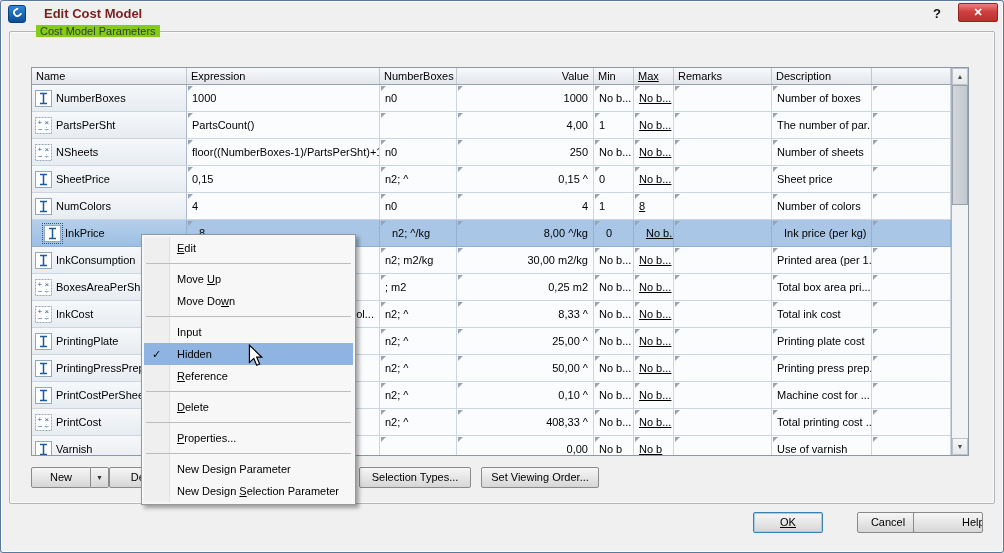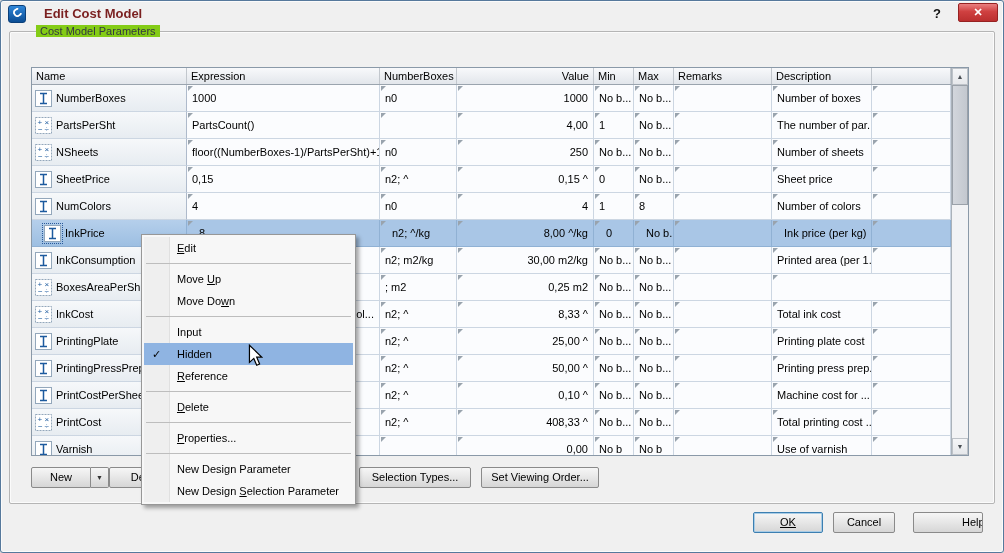--- a/index.html
+++ b/index.html
@@ -36,21 +36,21 @@
            background:linear-gradient(#f8f9fb,#e2e6eb); border-bottom:1px solid #9aa4ae; }
   .th { border-right:1px solid #c2c7cd; padding:2px 4px; white-space:nowrap; overflow:hidden; }
   .tbody { position:absolute; top:17px; left:0; right:17px; bottom:0; overflow:hidden; }
   .row { display:flex; height:27px; background:#fbfcfe; }
   .cell { position:relative; height:27px; line-height:26px; padding:0 5px;
           border-right:1px solid #ccd6e2; border-bottom:1px solid #ccd6e2;
           white-space:nowrap; overflow:hidden; }
   .cell.flag::before { content:""; position:absolute; left:1px; top:1px;
                        border-left:5px solid #99a3ad; border-bottom:5px solid transparent; }
   .w-name { width:155px; } .w-expression { width:193px; } .w-formatting { width:77px; }
-  .w-value { width:137px; text-align:right; } .w-min { width:40px; } .w-max { width:40px; }
+  .w-value { width:137px; text-align:right; } .w-min { width:40px; } .w-max { width:40px;text-decoration:underline; }
   .w-remarks { width:98px; } .w-description { width:100px; } .w-filler { flex:1; }
   .cell-name { display:flex; align-items:center; gap:4px; padding:0 3px;
                background:linear-gradient(#f6f8fa,#e7ecf1); border-right:1px solid #aebacb; }
   .param-icon { width:17px; height:17px; flex:0 0 17px; }
   .row.sel .cell { background:#a9c6e6; border-color:#90b1d4;padding-left:12px; }
   .row.sel .cell-name { background:linear-gradient(#b5cfeb,#9dbfe2); }
   .row.sel .param-icon { outline:1px dotted #2a5a9a; outline-offset:1px; }
 
   
   .vscroll { position:absolute; right:0; top:0; bottom:0; width:17px;
@@ -68,21 +68,21 @@
   .btn.default { border-color:#3c7fb1; box-shadow:inset 0 0 0 1px #a8cce6;text-decoration:underline; }
   .split-btn { position:absolute; left:30px; top:466px; width:78px; height:21px; display:flex; }
   .btn-main { flex:1; background:linear-gradient(#f6f6f6,#e8e8e8 45%,#d6d6d6); border:1px solid #8a8a8a;
               border-radius:2px 0 0 2px; text-align:center; line-height:19px; }
   .btn-arrow { width:18px; background:linear-gradient(#f6f6f6,#e8e8e8 45%,#d6d6d6); border:1px solid #8a8a8a;
                border-left:none; border-radius:0 2px 2px 0; text-align:center; line-height:19px; font-size:7px; color:#333; }
   .del-btn { left:108px; top:466px; width:60px; }
   .sel-types-btn { left:358px; top:466px; width:112px; }
   .view-order-btn { left:480px; top:466px; width:118px; }
   .footer-btn.ok { left:752px; top:511px; width:70px; }
-  .footer-btn.cancel { left:832px; top:511px; width:62px; }
+  .footer-btn.cancel { left:856px; top:511px; width:62px; }
   .footer-btn.help { left:912px; top:511px; width:70px;padding-left:48px; }
 
   
   .menu { position:absolute; left:140px; top:233px; width:215px; background:#f7f7f7;
           border:1px solid #979797; box-shadow:3px 3px 4px rgba(0,0,0,0.35); padding:2px; z-index:50; }
   .menu::before { content:""; position:absolute; left:2px; top:2px; bottom:2px; width:25px;
                   background:#efefef; border-right:1px solid #e0e0e0; }
   .menu-item { position:relative; height:22px; line-height:22px; padding-left:33px; }
   .menu-item.hl { background:#8fb4e2; }
   .menu-item .check { position:absolute; left:8px; font-size:11px; }
@@ -257,20 +257,21 @@
                 <text x="9.5" y="15" font-size="8" fill="#1c5a9e">÷</text>
               </svg></span>
             <span>BoxesAreaPerShe</span>
           </div>
           <div class="cell flag w-expression"></div>
           <div class="cell flag w-formatting">; m2</div>
           <div class="cell flag w-value">0,25 m2</div>
           <div class="cell flag w-min">No b...</div>
           <div class="cell flag w-max">No b...</div>
           <div class="cell flag w-remarks"></div>
+          <div class="cell flag w-description">Total box area pri...</div>
           <div class="cell flag w-filler"></div>
         </div>
         <div class="row">
           <div class="cell cell-name w-name">
             <span class="param-icon"><svg width="17" height="17" viewBox="0 0 17 17">
                 <rect x="0.5" y="0.5" width="16" height="16" fill="#ffffff" stroke="#93a7bb" stroke-dasharray="2 1"></rect>
                 <text x="2.5" y="8" font-size="8" fill="#1c5a9e">+</text>
                 <text x="9.5" y="8" font-size="8" fill="#1c5a9e">×</text>
                 <text x="3" y="15" font-size="8" fill="#1c5a9e">−</text>
                 <text x="9.5" y="15" font-size="8" fill="#1c5a9e">÷</text>

